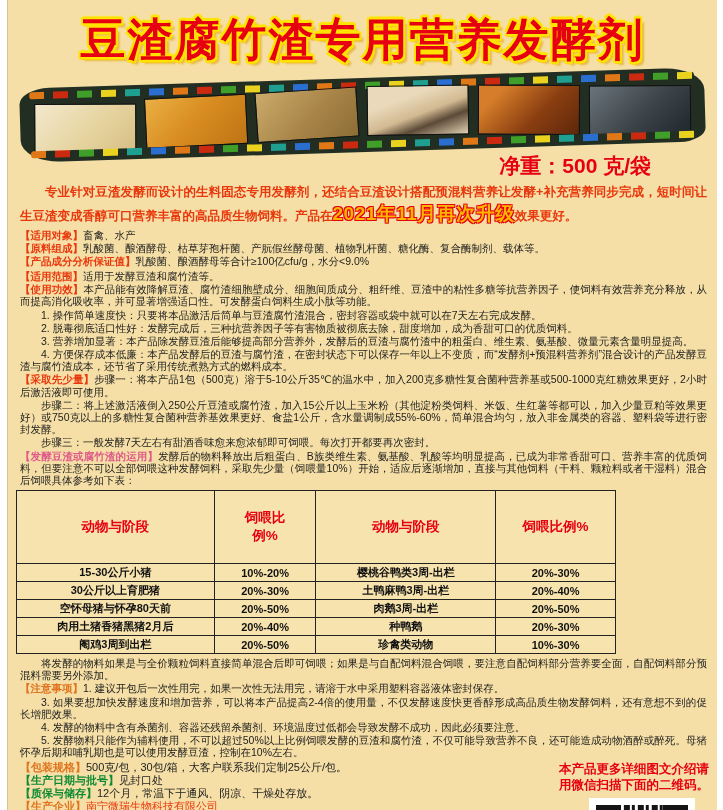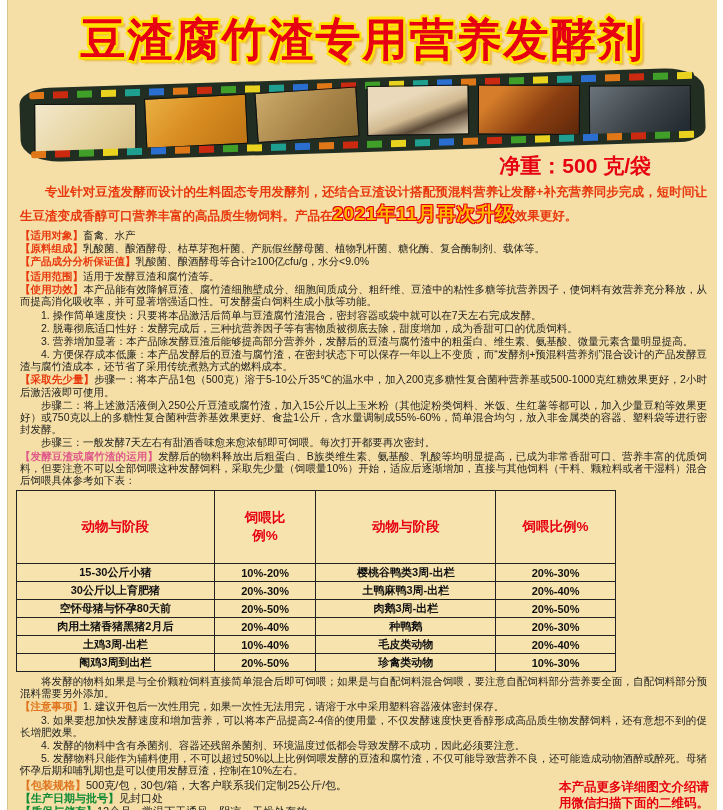--- a/index.html
+++ b/index.html
@@ -170,26 +170,20 @@
           <td>空怀母猪与怀孕80天前</td>
           <td>20%-50%</td>
           <td>肉鹅3周-出栏</td>
           <td>20%-50%</td>
         </tr>
     <tr>
           <td>肉用土猪香猪黑猪2月后</td>
           <td>20%-40%</td>
           <td>种鸭鹅</td>
           <td>20%-30%</td>
-        </tr>
-    <tr>
-          <td>土鸡3周-出栏</td>
-          <td>10%-40%</td>
-          <td>毛皮类动物</td>
-          <td>20%-40%</td>
         </tr>
     <tr>
           <td>阉鸡3周到出栏</td>
           <td>20%-50%</td>
           <td>珍禽类动物</td>
           <td>10%-30%</td>
         </tr>
   </tbody>
     </table>
 

